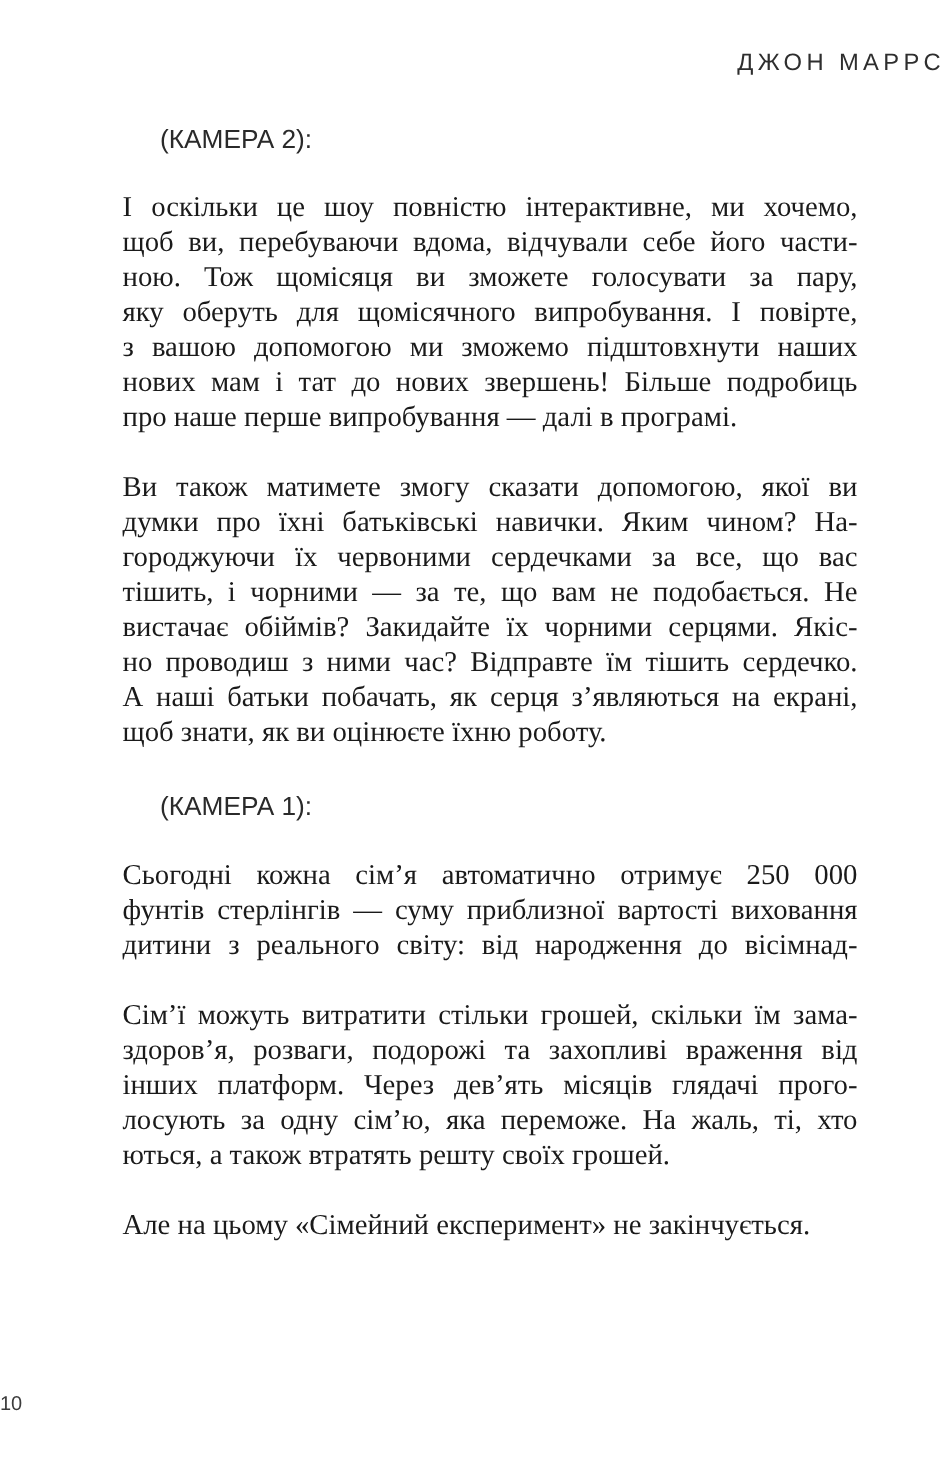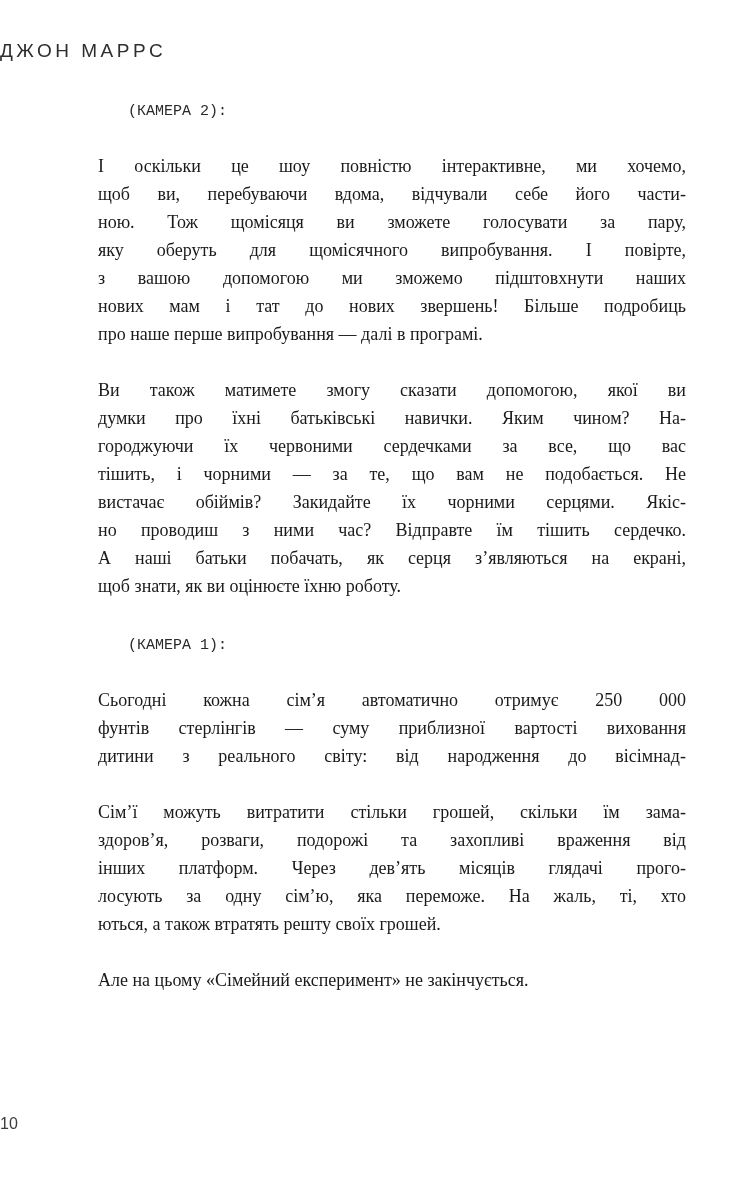--- a/index.html
+++ b/index.html
@@ -7,43 +7,43 @@
     position: relative;
     width: 756px;
     height: 1181px;
     background: #ffffff;
     overflow: hidden;
     font-family: "Liberation Serif", serif;
     color: #1a1a1a;
   }
   .running-header {
     padding-top: 40px;
-    text-align: left;
+    text-align: right;
     font-family: "Liberation Sans", sans-serif;
     font-size: 19px;
     line-height: 22px;
     letter-spacing: 3.5px;
     color: #2e2e2e;
     font-weight: 400;
   }
   .text-column {
     padding: 0 70px 0 98px; 
   }
   .stage {
     margin: 36px 0 26px 30px;
-    font-family: Liberation Mono, monospace;
-    font-size: 15px;
+    font-family: Liberation Sans, sans-serif;
+    font-size: 21px;
     line-height: 28px;
     color: #2a2a2a;
   }
   .para { margin: 0; }
   .para + .para { margin-top: 28px; }
   .para + .stage { margin-top: 32px; }
   .line {
-    font-size: 18px;
+    font-size: 23px;
     line-height: 28px;
     text-align: justify;
     text-align-last: justify;
     white-space: normal;
   }
   .line.last {
     text-align: left;
     text-align-last: left;
   }
   .page-number {

